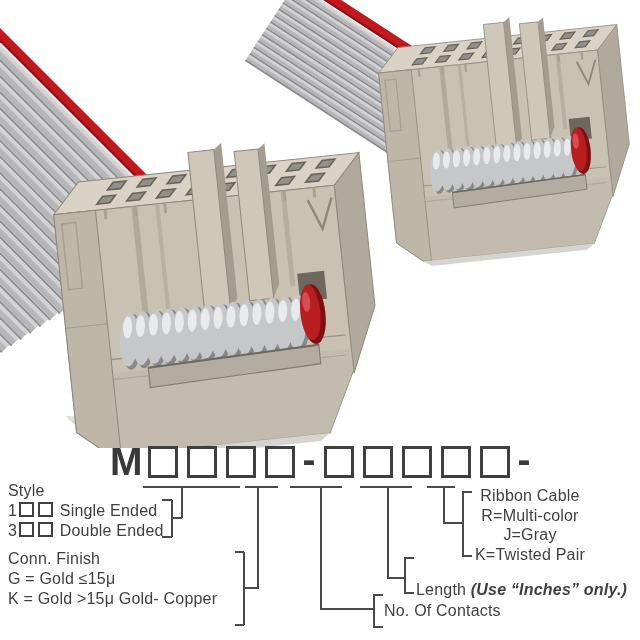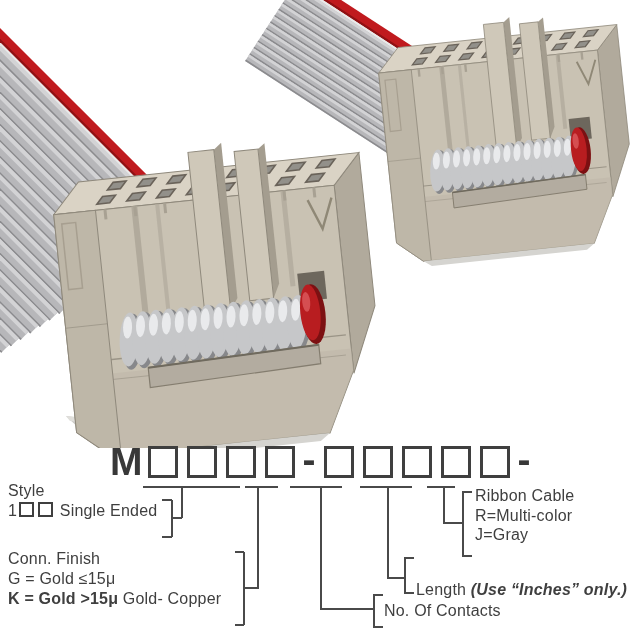--- a/index.html
+++ b/index.html
@@ -9,21 +9,21 @@
   #callout-svg{position:absolute;left:0;top:0;}
   
   #part-number{position:absolute;left:110px;top:438px;display:flex;align-items:center;
                font-weight:bold;font-size:39px;color:#383838;letter-spacing:1px;}
   .pnbox{width:24px;height:26px;border:3.5px solid #3f3f3f;background:#fff;margin:0 4.5px;flex:0 0 auto;}
   .pnsep{margin:0 3px 4px 3px;}
   
   .lbl{position:absolute;font-size:16px;line-height:20px;white-space:nowrap;letter-spacing:.2px;}
   .sbox{display:inline-block;width:11px;height:11px;border:2px solid #3f3f3f;margin:0 2px;
         vertical-align:-1px;background:#fff;}
-  .b{font-weight:bold;}
+  .b{font-weight:normal;}
   .bi{font-weight:bold;font-style:italic;}
   .rlist{line-height:19.5px;}
 </style>
 </head>
 <body>
 
 <div id="stage">
 
   <svg id="photo-svg" width="640" height="448" viewBox="0 0 640 448" aria-hidden="true">
     <g id="cable2-group" transform="translate(335 -4) rotate(33)">
@@ -350,32 +350,37 @@
       <path d="M427,487 H455 M444,487 V523 H463 M472,492 H463 V556 H472"></path>
     </g>
   </svg>
 
   <div class="lbl" style="left:8px;top:481px;">
     <div>Style</div>
     <div>
       <span>1</span><span class="sbox"></span><span class="sbox"></span>
       <span>Single Ended</span>
     </div>
+    <div>
+      <span>3</span><span class="sbox"></span><span class="sbox"></span>
+      <span>Double Ended</span>
+    </div>
   </div>
 
   <div class="lbl" style="left:8px;top:549px;">
     <div>Conn. Finish</div>
     <div>G = Gold ≤15μ</div>
     <div><span class="b">K = Gold &gt;15μ</span><span> Gold- Copper</span></div>
   </div>
 
-  <div class="lbl rlist" style="left:475px;top:486px;">
+  <div class="lbl rlist" style="left:475px;top:486px;text-align:center;">
     <div>Ribbon Cable</div>
     <div>R=Multi-color</div>
     <div>J=Gray</div>
+    <div>K=Twisted Pair</div>
   </div>
 
   <div class="lbl" style="left:416px;top:568px;margin-top:12px;">
     <span>Length </span><span class="bi">(Use “Inches” only.)</span>
   </div>
 
   <div class="lbl" style="left:384px;top:601px;">No. Of Contacts</div>
 </div>
 
 </body></html>

